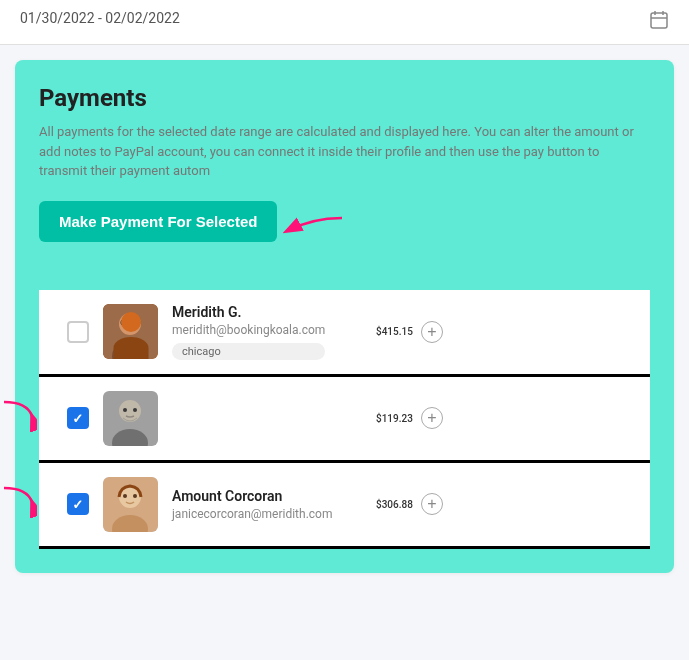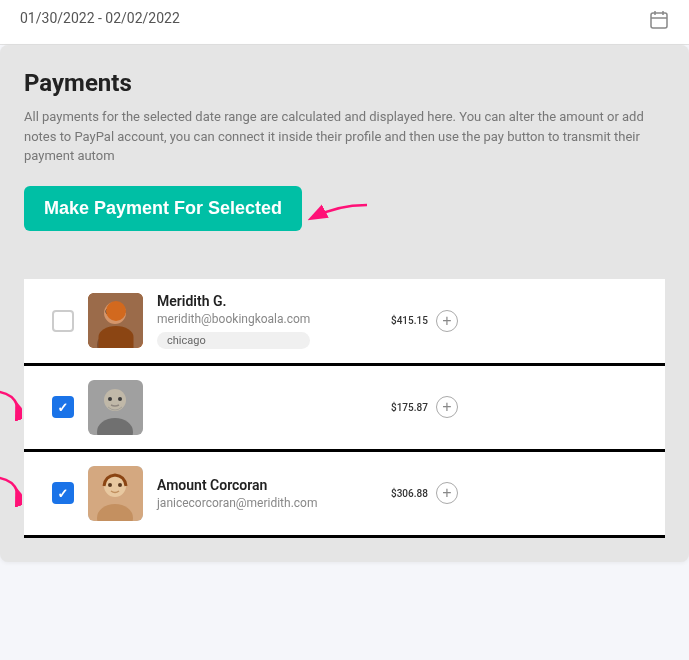--- a/index.html
+++ b/index.html
@@ -24,21 +24,22 @@
       font-size: 14px;
       color: #555;
     }
 
     .calendar-icon {
       color: #888;
       font-size: 18px;
     }
 
     .main-content {
-      background: #e5e5e5;
+      background: #5eead4;
+      margin: 15px;
       border-radius: 8px;
       padding: 24px;
       box-shadow: 0 1px 4px rgba(0,0,0,0.06);
     }
 
     .page-title {
       font-size: 24px;
       font-weight: 700;
       color: #222;
       margin-bottom: 10px;
@@ -50,21 +51,21 @@
       margin-bottom: 20px;
       line-height: 1.5;
     }
 
     .make-payment-btn {
       background: #00bfa5;
       color: #fff;
       border: none;
       border-radius: 6px;
       padding: 12px 20px;
-      font-size: 18px;
+      font-size: 15px;
       font-weight: 600;
       cursor: pointer;
       margin-bottom: 24px;
       display: inline-block;
     }
 
     
     .table-header {
       display: flex;
       align-items: center;
@@ -362,21 +363,21 @@
             <ellipse cx="27" cy="52" rx="18" ry="14" fill="#707070"></ellipse>
             <circle cx="22" cy="19" r="2" fill="#3a3a3a"></circle>
             <circle cx="32" cy="19" r="2" fill="#3a3a3a"></circle>
             <path d="M23 25 Q27 27 31 25" stroke="#908880" stroke-width="1.5" fill="none"></path>
 
             <path d="M20 27 Q27 33 34 27" stroke="#888" stroke-width="1" fill="none" opacity="0.5"></path>
           </svg>
         </div>
       </div>
       <div class="row-amount-col">
-        <span class="amount-value">$175.87</span>
+        <span class="amount-value">$119.23</span>
         <button class="plus-btn">+</button>
       </div>
     </div>
 
     <div class="table-row" style="position:relative;">
 
       <div style="position:absolute;left:-40px;top:50%;transform:translateY(-50%);">
         <svg width="38" height="38" viewBox="0 0 38 38">
           <defs>
             <marker id="arrowhead3" markerWidth="8" markerHeight="8" refX="2" refY="3" orient="auto">

